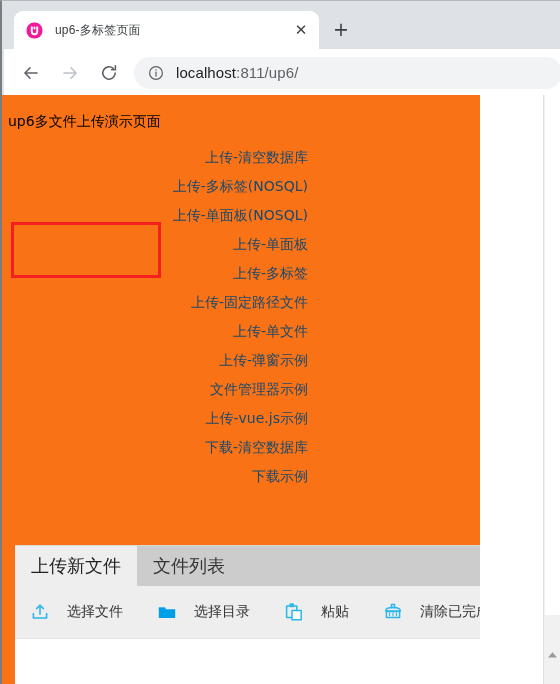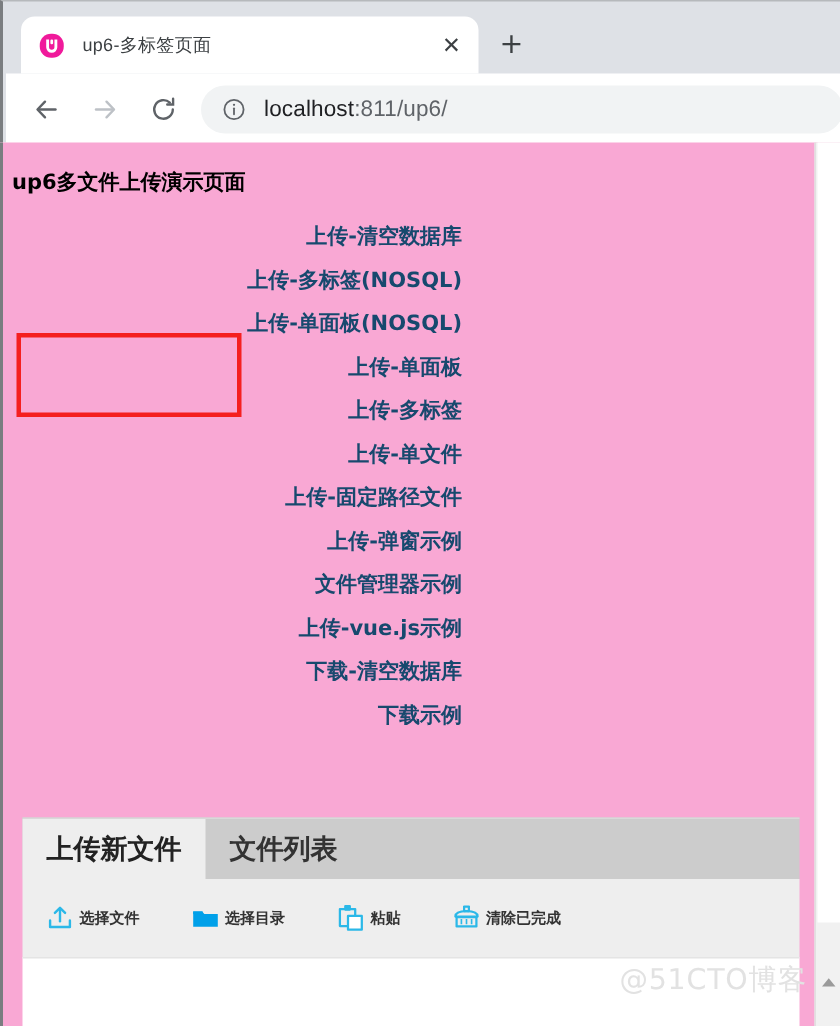--- a/index.html
+++ b/index.html
@@ -162,27 +162,26 @@
     white-space: nowrap;
     letter-spacing: 0.1px;
   }
   .url-text .url-rest { color: #5f6368; }
 
   
   .page {
     position: absolute;
     left: 0;
     top: 95px;
-    width: 560px;
+    width: 480px;
     height: 589px;
-    background: #f9a8d4;
+    background: #f97316;
     box-sizing: border-box;
     border-left: 2px solid #7a7d80;
     overflow: hidden;
-    font-weight: bold;
   }
 
   .page-inner {
     position: absolute;
     left: 0; top: 0;
     width: 543px;
     height: 589px;
     padding: 0;
     box-sizing: border-box;
   }
@@ -286,23 +285,24 @@
   .tool-ico {
     width: 20px;
     height: 20px;
     flex: 0 0 20px;
     margin-right: 3px;
     display: inline-block;
     position: relative;
   }
 
   .tool-label {
-    font-size: 10px;
+    font-size: 14px;
     color: #333333;
     font-family: "DejaVu Sans", "Liberation Sans", sans-serif;
+    margin-left: 14px;
   }
 
   .panel-body {
     height: 46px;
     background: #ffffff;
     border-top: 1px solid #e4e4e4;
   }
 
   
   .scrollbar {
@@ -414,22 +414,22 @@
       <div class="page-heading">up6多文件上传演示页面</div>
 
       <div class="link-list">
         <div class="annotation-box"></div>
 
         <div class="link-row"><a>上传-清空数据库</a></div>
         <div class="link-row"><a>上传-多标签(NOSQL)</a></div>
         <div class="link-row"><a>上传-单面板(NOSQL)</a></div>
         <div class="link-row"><a>上传-单面板</a></div>
         <div class="link-row"><a>上传-多标签</a></div>
+        <div class="link-row"><a>上传-固定路径文件</a></div>
         <div class="link-row"><a>上传-单文件</a></div>
-        <div class="link-row"><a>上传-固定路径文件</a></div>
         <div class="link-row"><a>上传-弹窗示例</a></div>
         <div class="link-row"><a>文件管理器示例</a></div>
         <div class="link-row"><a>上传-vue.js示例</a></div>
         <div class="link-row"><a>下载-清空数据库</a></div>
         <div class="link-row"><a>下载示例</a></div>
       </div>
 
       <div class="upload-panel">
 
         <div class="tabs-header">
@@ -492,15 +492,14 @@
 
   <div class="scrollbar">
     <div class="scroll-thumb"></div>
     <div class="scroll-arrow-up">
       <svg width="11" height="8" viewBox="0 0 11 8">
         <path d="M5.5 1.2 L10 6.6 H1 Z" fill="#9a9a9a"></path>
       </svg>
     </div>
   </div>
 
-  <div class="watermark">@51CTO博客</div>
 
 </div>
 
 </body></html>

